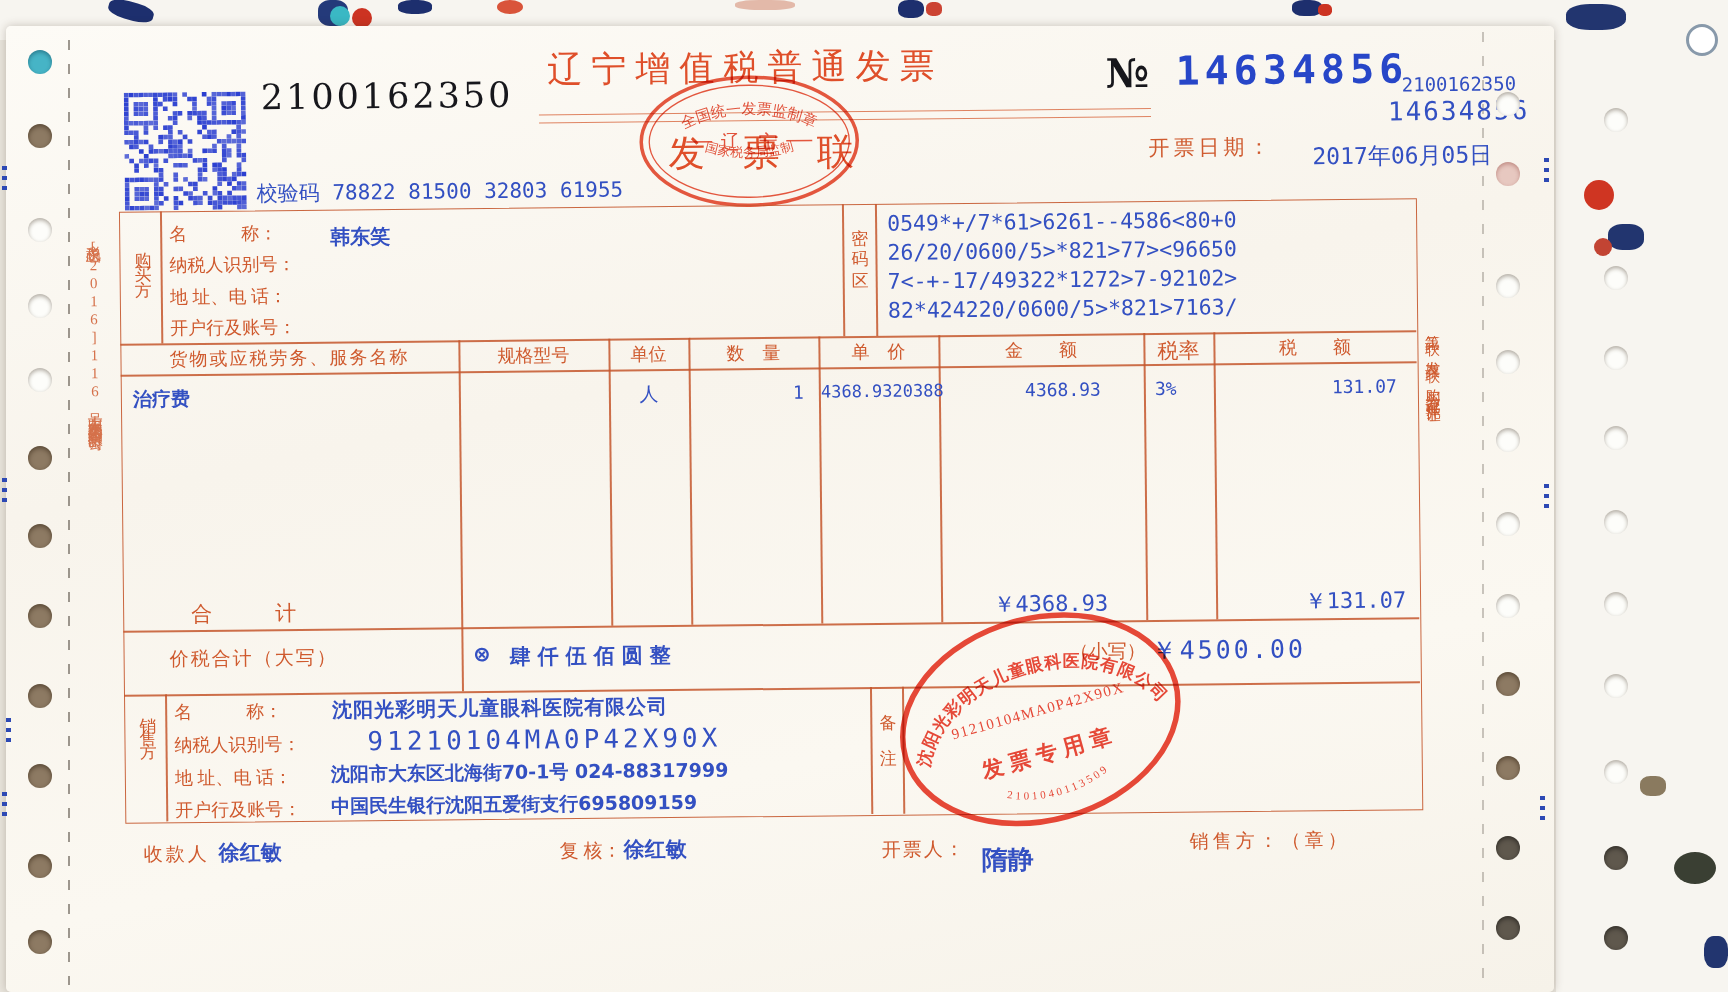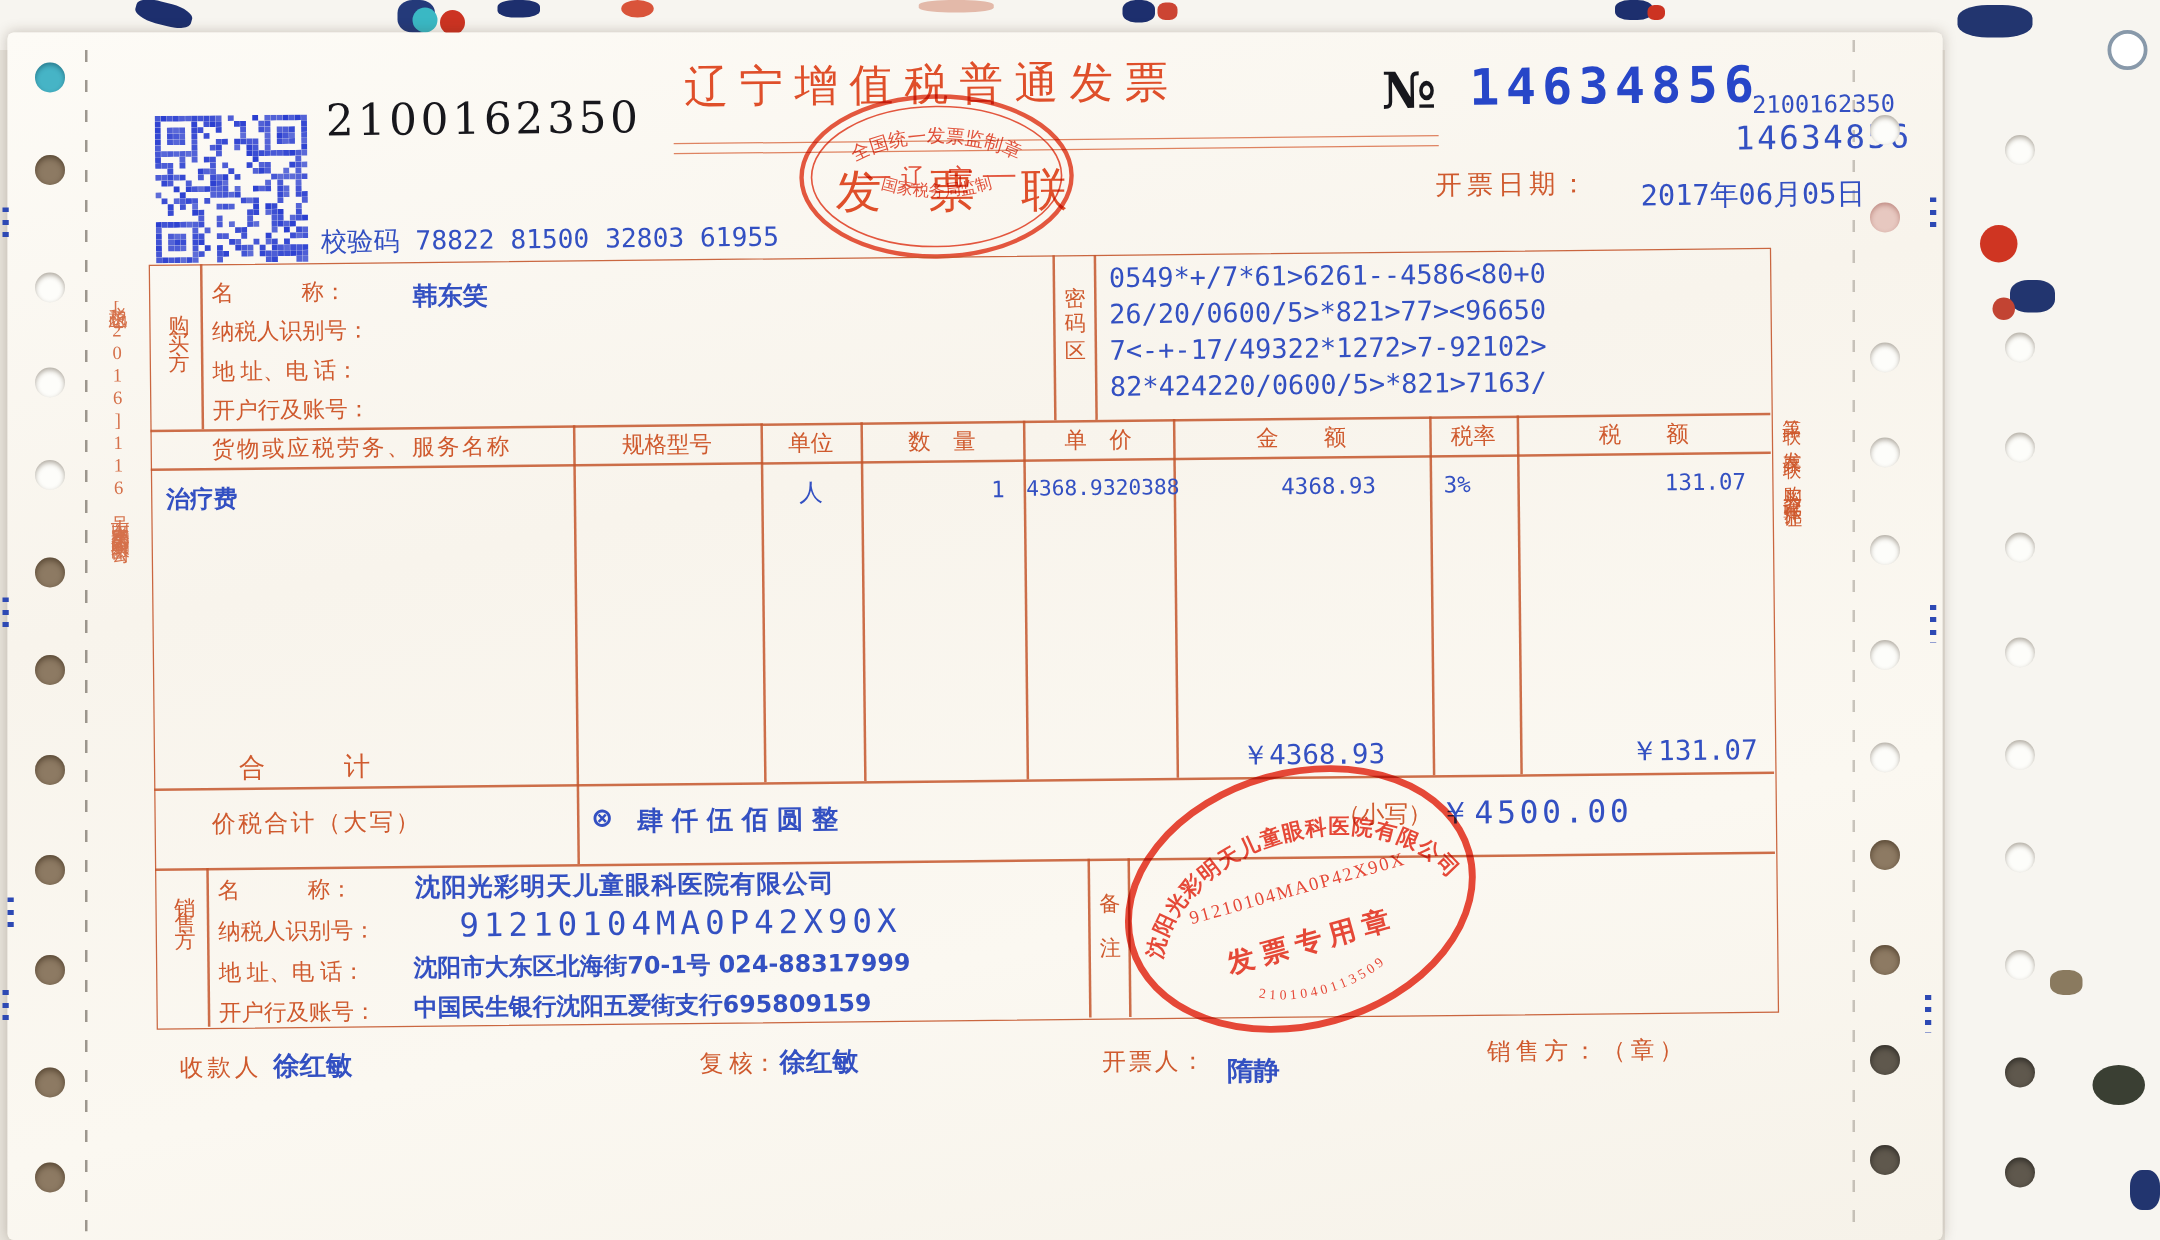--- a/index.html
+++ b/index.html
@@ -445,21 +445,21 @@
     <div class="blue" style="left:890px;top:241px;font-size:21.5px;">26/20/0600/5&gt;*821&gt;77&gt;&lt;96650</div>
     <div class="blue" style="left:890px;top:270px;font-size:21.5px;">7&lt;-+-17/49322*1272&gt;7-92102&gt;</div>
     <div class="blue" style="left:890px;top:299px;font-size:21.5px;">82*424220/0600/5&gt;*821&gt;7163/</div>
 
     <div class="lbl" style="left:122px;top:341px;width:338px;text-align:center;font-size:18px;letter-spacing:2px;">货物或应税劳务、服务名称</div>
     <div class="lbl" style="left:460px;top:341px;width:150px;text-align:center;font-size:18px;">规格型号</div>
     <div class="lbl" style="left:610px;top:341px;width:80px;text-align:center;font-size:18px;">单位</div>
     <div class="lbl" style="left:690px;top:341px;width:130px;text-align:center;font-size:18px;">数　量</div>
     <div class="lbl" style="left:820px;top:341px;width:120px;text-align:center;font-size:18px;">单　价</div>
     <div class="lbl" style="left:940px;top:341px;width:205px;text-align:center;font-size:18px;">金　　额</div>
-    <div class="lbl" style="left:1145px;top:341px;width:70px;text-align:center;font-size:18px;">税率</div>
+    <div class="lbl" style="left:1145px;top:341px;width:70px;text-align:center;font-size:21px;">税率</div>
     <div class="lbl" style="left:1215px;top:341px;width:203px;text-align:center;font-size:18px;">税　　额</div>
 
     <div class="blue" style="left:134px;top:380px;font-size:19px;font-weight:bold;font-family:'DejaVu Sans',sans-serif;">治疗费</div>
     <div class="blue" style="left:460px;top:380px;width:150px;text-align:center;font-size:19px;"></div>
     <div class="blue" style="left:610px;top:380px;width:80px;text-align:center;font-size:19px;font-family:'DejaVu Sans',sans-serif;">人</div>
     <div class="blue rightal" style="left:695px;top:382px;width:110px;font-size:18px;">1</div>
     <div class="blue rightal" style="left:822px;top:382px;width:112px;font-size:17px;">4368.9320388</div>
     <div class="blue rightal" style="left:960px;top:382px;width:142px;font-size:18px;">4368.93</div>
     <div class="blue" style="left:1156px;top:382px;font-size:18px;">3%</div>
     <div class="blue rightal" style="left:1260px;top:382px;width:138px;font-size:18px;">131.07</div>
@@ -483,21 +483,21 @@
     <div class="blue" style="left:328px;top:757px;font-size:19px;font-weight:bold;font-family:'DejaVu Sans',sans-serif;">沈阳市大东区北海街70-1号 024-88317999</div>
     <div class="lbl" style="left:172px;top:792px;font-size:18px;">开户行及账号：</div>
     <div class="blue" style="left:328px;top:789px;font-size:19px;font-weight:bold;font-family:'DejaVu Sans',sans-serif;">中国民生银行沈阳五爱街支行695809159</div>
     <div class="lbl vtext" style="left:874px;top:702px;height:95px;font-size:17px;letter-spacing:34px;">备注</div>
 
     <div class="lbl" style="left:140px;top:835px;font-size:19px;letter-spacing:3px;">收款人</div>
     <div class="blue" style="left:215px;top:833px;font-size:21px;font-weight:bold;font-family:'DejaVu Sans',sans-serif;">徐红敏</div>
     <div class="lbl" style="left:556px;top:836px;font-size:19px;">复 核：</div>
     <div class="blue" style="left:620px;top:834px;font-size:21px;font-weight:bold;font-family:'DejaVu Sans',sans-serif;">徐红敏</div>
     <div class="lbl" style="left:878px;top:838px;font-size:19px;letter-spacing:2px;">开票人：</div>
-    <div class="blue" style="left:978px;top:845px;font-size:21px;font-weight:bold;font-family:'DejaVu Sans',sans-serif;">隋静</div>
+    <div class="blue" style="left:978px;top:845px;font-size:26px;font-weight:bold;font-family:'DejaVu Sans',sans-serif;">隋静</div>
     <div class="lbl" style="left:1186px;top:833px;font-size:19px;letter-spacing:4px;">销售方：（章）</div>
 
     <div class="lbl vtext" style="left:86px;top:226px;height:570px;font-size:15px;letter-spacing:2px;opacity:.85;">税总函[2016]116号山东永安发票印刷有限公司</div>
     <div class="lbl vtext" style="left:1424px;top:330px;height:345px;font-size:15px;letter-spacing:3px;">第二联：发票联　购买方记账凭证</div>
 
     <div class="stampwrap" style="left:888px;top:612px;width:300px;height:220px;transform:rotate(-15deg);">
       <svg width="300" height="220" viewBox="0 0 300 220">
         <ellipse cx="150" cy="110" rx="140" ry="101" fill="none" stroke="#e33422" stroke-width="5.5"></ellipse>
         <path id="sealTop" d="M 26,150 A 124,88 0 1 1 274,150" fill="none"></path>
         <path id="sealBot" d="M 56,138 A 98,70 0 0 0 244,138" fill="none"></path>

